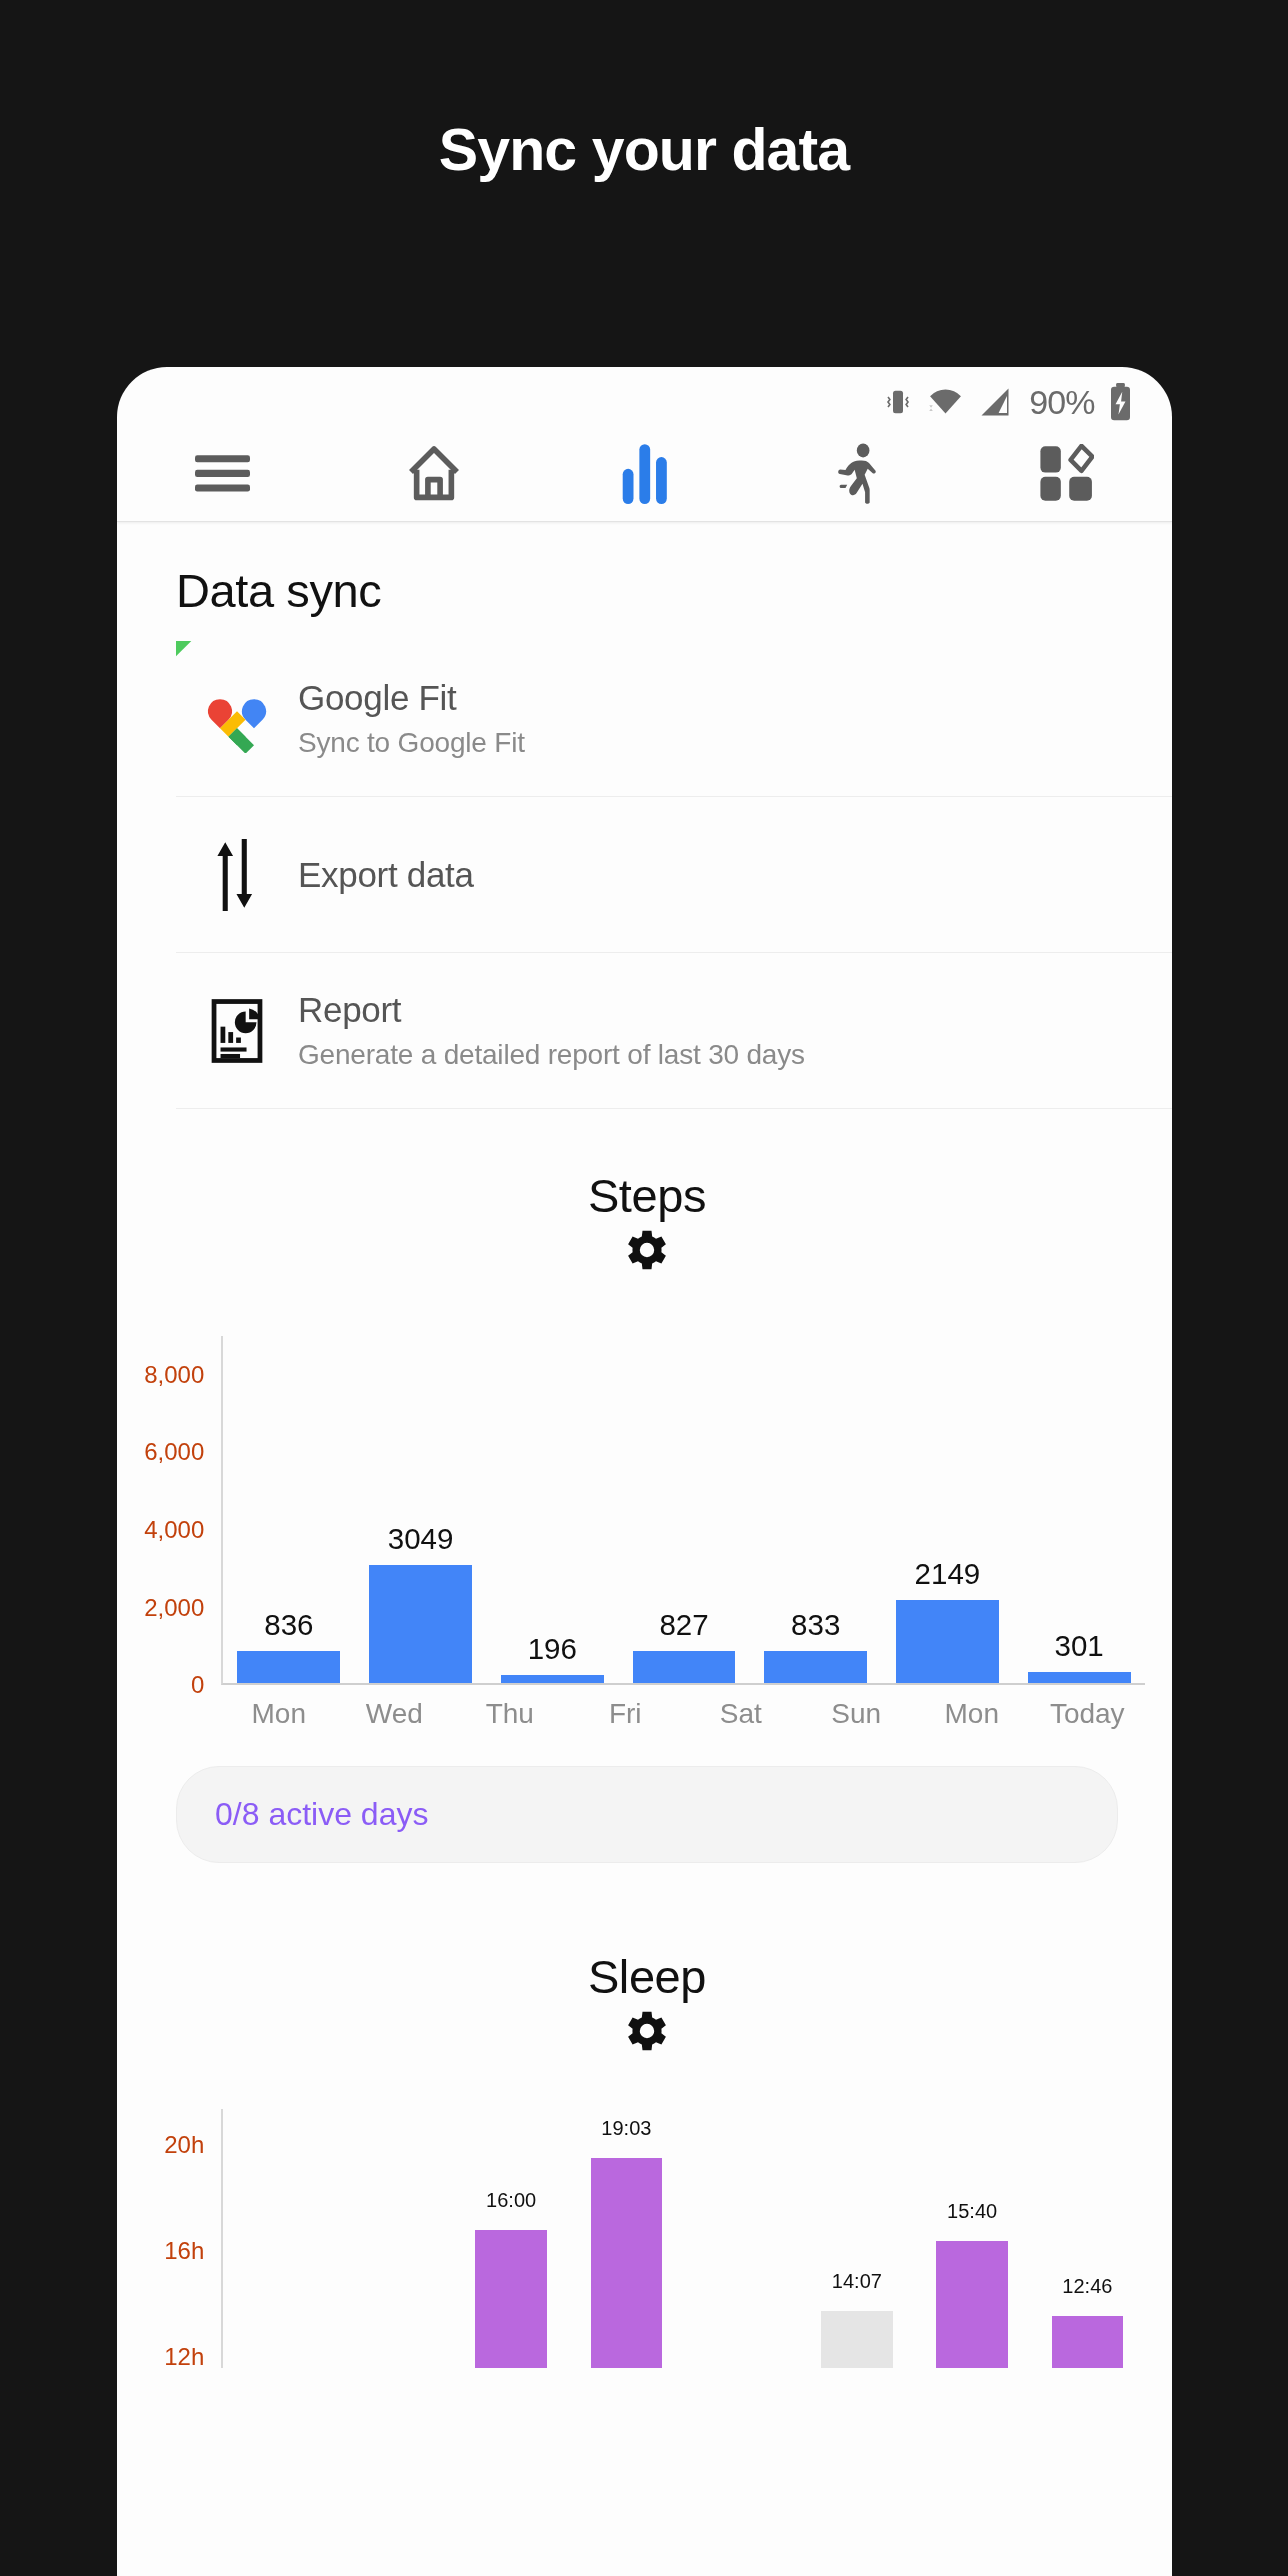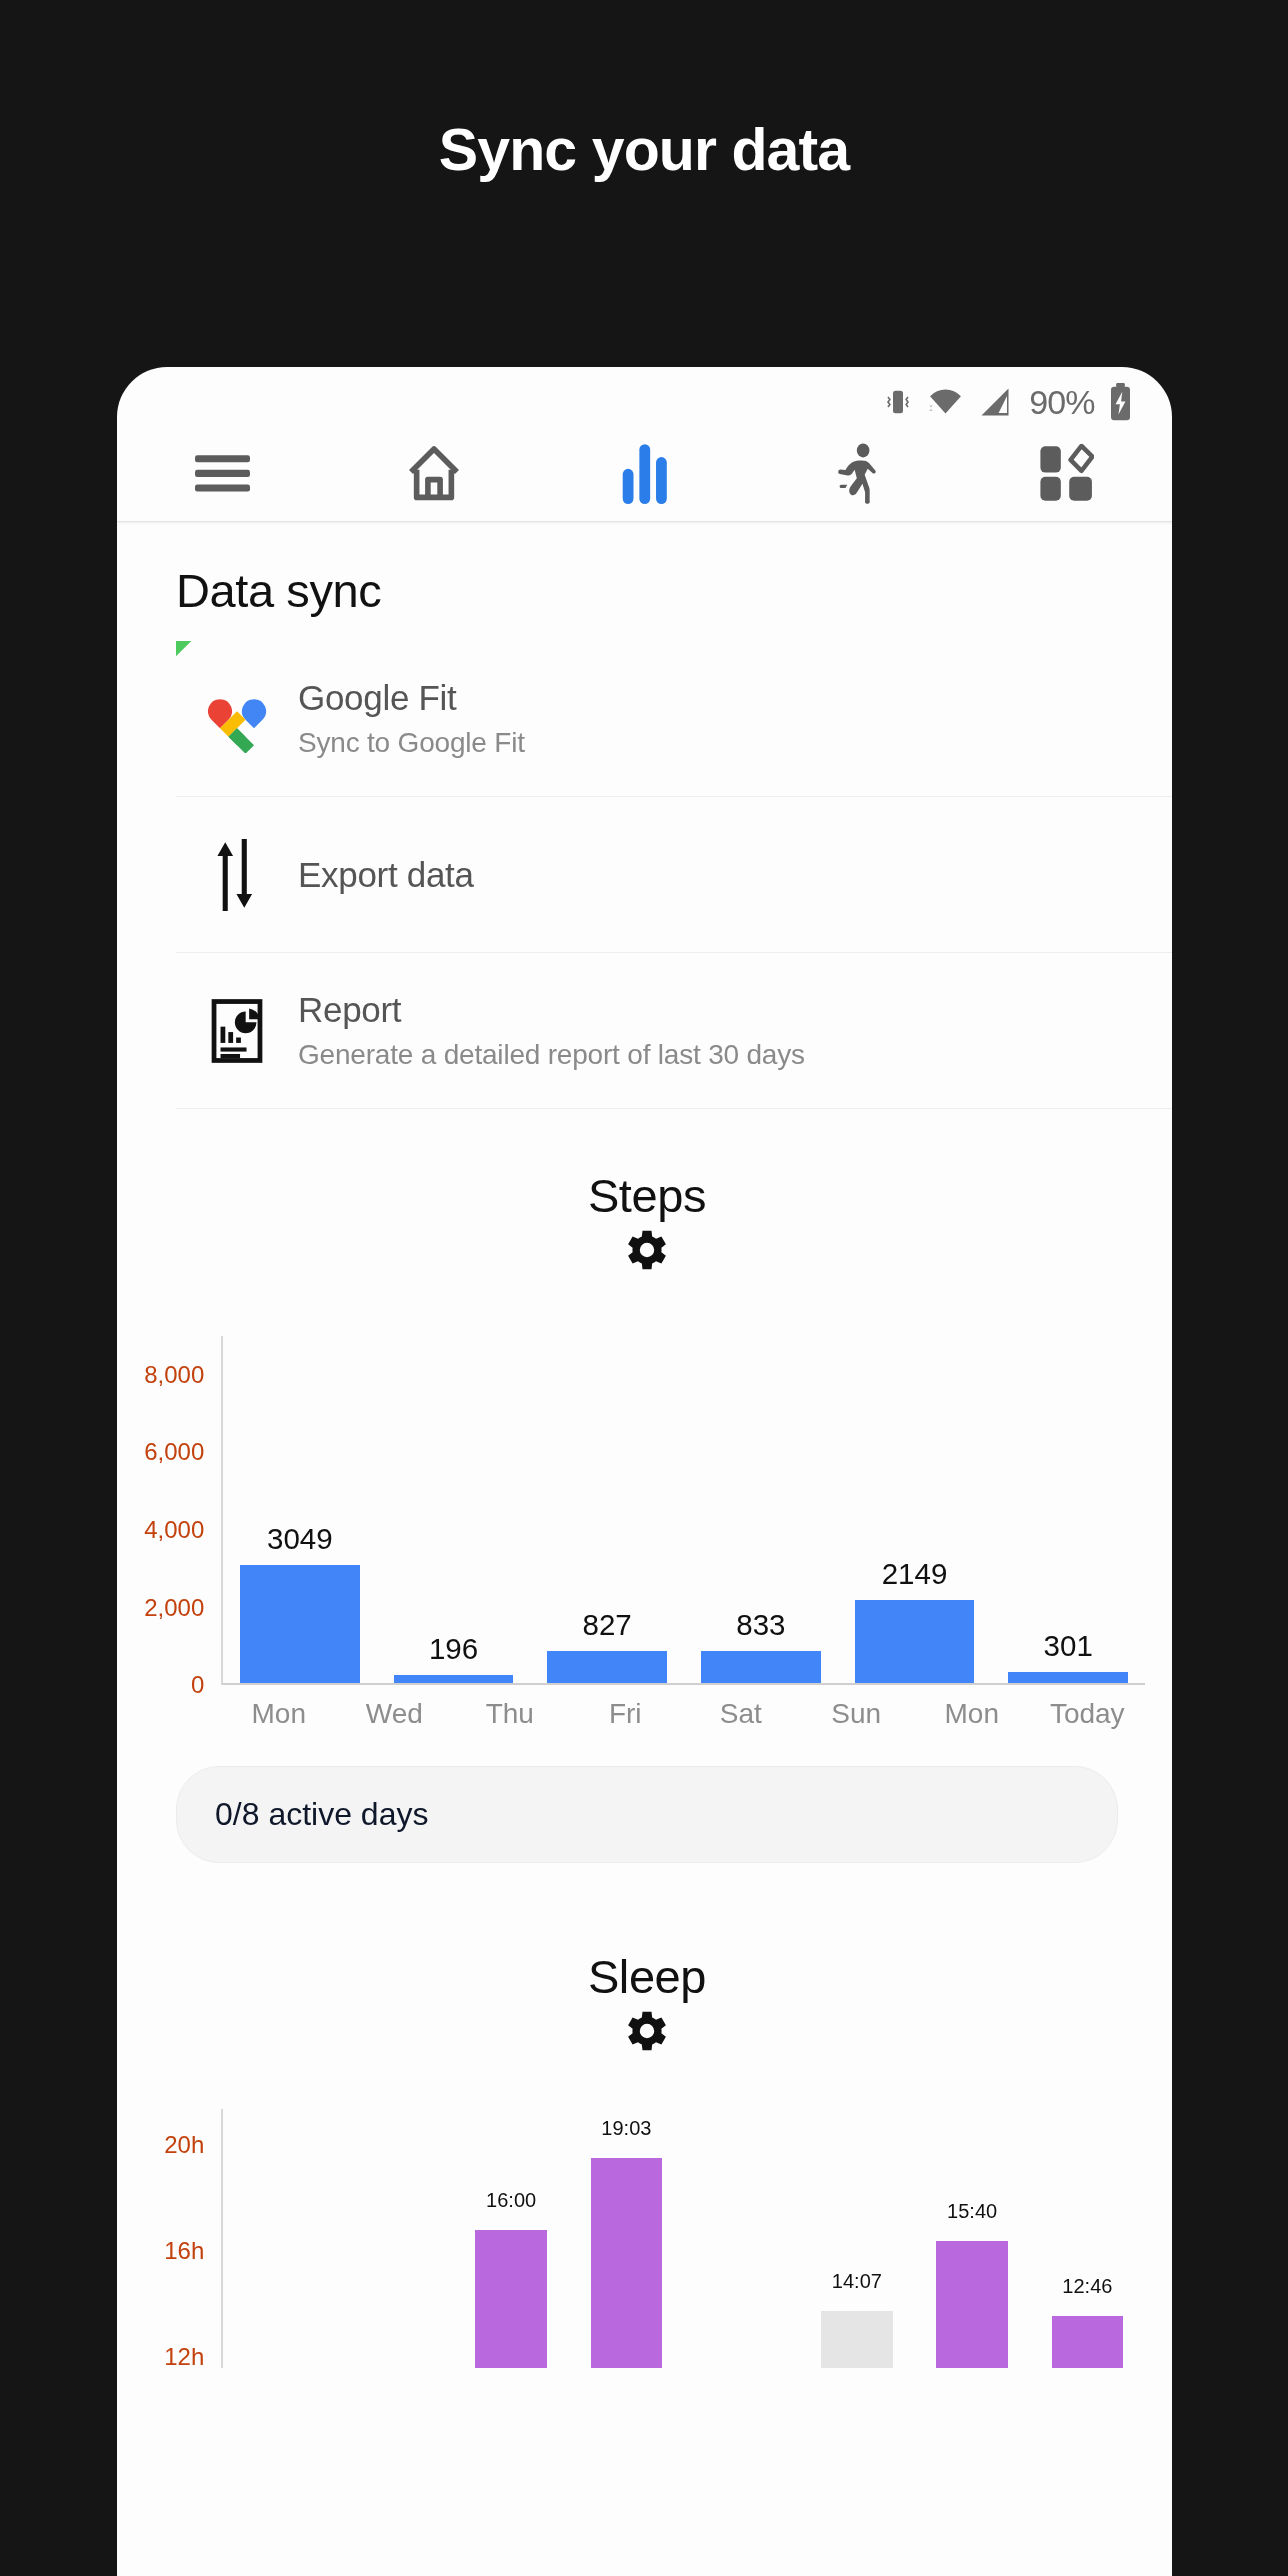--- a/index.html
+++ b/index.html
@@ -153,21 +153,21 @@
   .xlabels span{
     flex:1; text-align:center; font-size:28px; color:#8d8d8d; padding-top:12.5px;
   }
 
   .pill{
     margin:36px 54px 0 59px;
     background:#f4f4f4;
     border:1.8px solid #ececec;
     border-radius:43px;
     padding:29px 0 29px 38px;
-    font-size:32px; color:#0f172a;
+    font-size:32px; color:#8b5cf6;
   }
 
   
   .chart.sleep{
     height:259px; margin-top:39px; overflow:hidden;
   }
   .chart.sleep .plot{ border-bottom:none; }
   .chart.sleep .bar{ background:#ba68de; width:62%; }
   .chart.sleep .bar.deep{ background:#e5e5e5; }
   .chart.sleep .bar .val{ top:-41px; font-size:20px; }
@@ -327,20 +327,25 @@
     <div class="chart">
       <div class="yaxis">
         <div class="ytick" style="top:100%">0</div>
         <div class="ytick" style="top:77.8%">2,000</div>
         <div class="ytick" style="top:55.6%">4,000</div>
         <div class="ytick" style="top:33.3%">6,000</div>
         <div class="ytick" style="top:11.1%">8,000</div>
       </div>
       <div class="plot">
         <div class="bargroup">
+            <div class="bar" style="height:9.3%">
+              <span class="val">836</span>
+            </div>
+          </div>
+        <div class="bargroup">
             <div class="bar" style="height:33.9%">
               <span class="val">3049</span>
             </div>
           </div>
         <div class="bargroup">
             <div class="bar" style="height:2.2%">
               <span class="val">196</span>
             </div>
           </div>
         <div class="bargroup">

